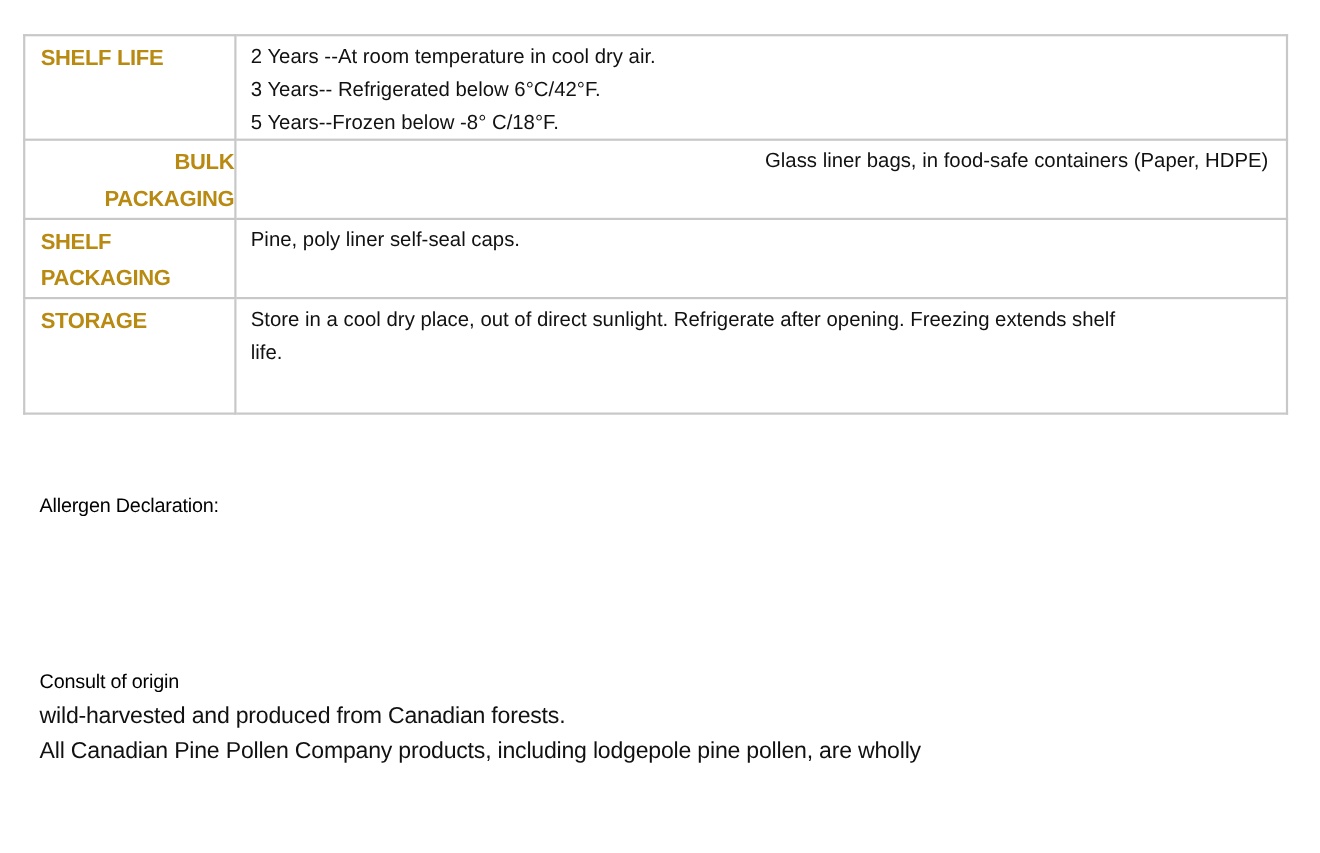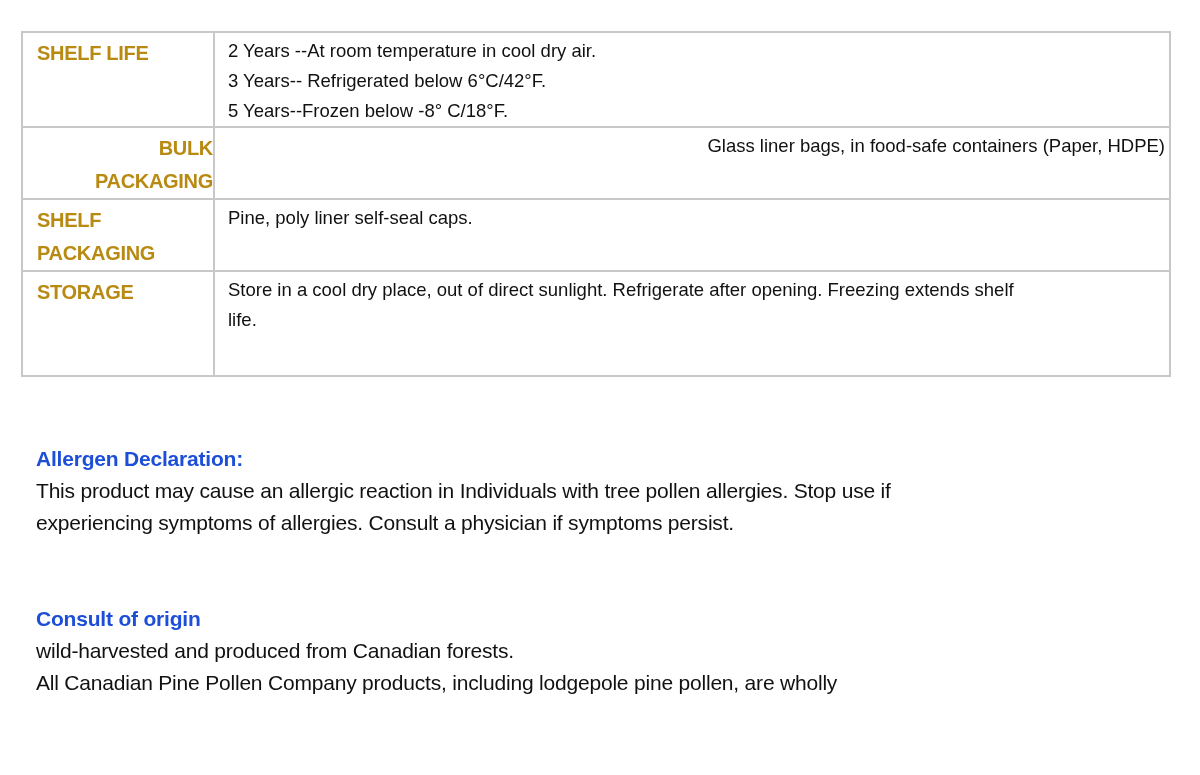--- a/index.html
+++ b/index.html
@@ -31,40 +31,40 @@
     .spec-table td.label-cell {
       width: 176px;
       padding: 4px 0 0 14px;
       color: #b88a12;
       font-weight: bold;
       font-size: 20px;
       line-height: 33px;
       letter-spacing: -0.3px;
     }
     .spec-table td.value-cell {
-      padding: 3px 4px 0 13px;
+      padding: 3px 16px 0 13px;
       font-size: 18.5px;
       line-height: 30px;
       color: #111111;
     }
     .row-shelf { height: 91px; }
     .row-bulk { height: 64px; text-align: right; }
     .row-retail { height: 66px; }
     .row-storage { height: 105px; margin-left: 48px; }
     .value-line { display: block; white-space: nowrap; }
 
     .section {
       position: absolute;
       left: 36px;
       width: 1100px;
     }
     .section-heading {
-      color: #1d4ed8;
-      font-weight: bold;
-      font-size: 21px;
+      color: #000000;
+      font-weight: normal;
+      font-size: 18px;
       line-height: 32px;
       letter-spacing: -0.2px;
     }
     .section-body {
       font-size: 21px;
       line-height: 32px;
       color: #111111;
       letter-spacing: -0.2px;
     }
     .allergen { top: 443px; }
@@ -106,24 +106,20 @@
       <td class="value-cell">
         <span class="value-line">Store in a cool dry place, out of direct sunlight. Refrigerate after opening.  Freezing extends shelf</span>
         <span class="value-line">life.</span>
       </td>
     </tr>
   </tbody>
 </table>
 
 <div class="section allergen">
   <div class="section-heading">Allergen Declaration:</div>
-  <div class="section-body">
-    <div>This product may cause an allergic reaction in Individuals with tree pollen allergies. Stop use if</div>
-    <div>experiencing symptoms of allergies.  Consult a physician if symptoms persist.</div>
-  </div>
 </div>
 
 <div class="section origin">
   <div class="section-heading">Consult of origin</div>
   <div class="section-body">
     <div>wild-harvested and produced from Canadian forests.</div>
     <div>All Canadian Pine Pollen Company products, including lodgepole pine pollen, are wholly</div>
   </div>
 </div>
 

